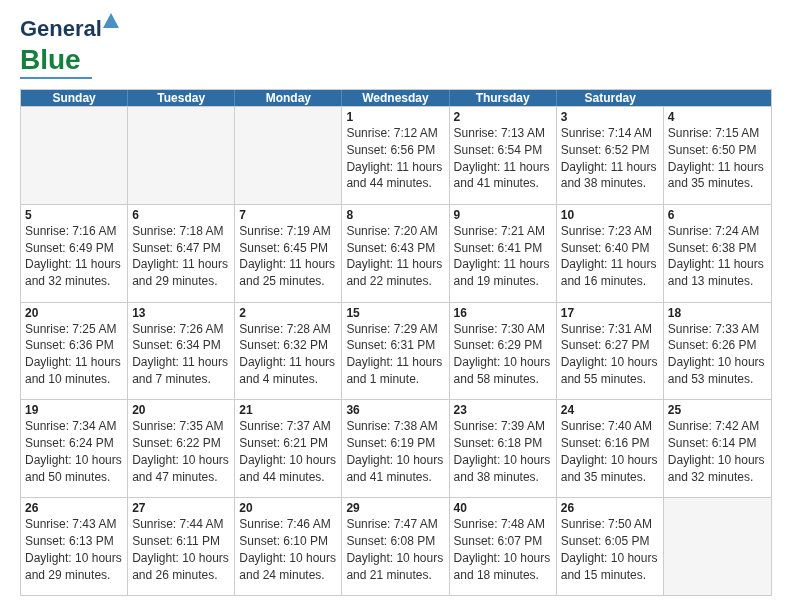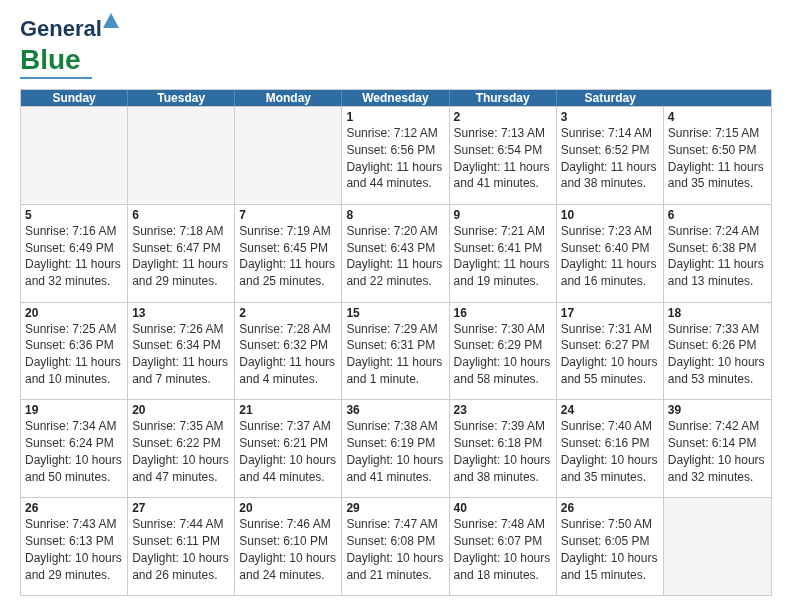--- a/index.html
+++ b/index.html
@@ -229,21 +229,21 @@
           </div>
           <div class="cal-cell">
             <span class="day-num">23</span>
             <div class="day-info">Sunrise: 7:39 AM<br>Sunset: 6:18 PM<br>Daylight: 10 hours<br>and 38 minutes.</div>
           </div>
           <div class="cal-cell">
             <span class="day-num">24</span>
             <div class="day-info">Sunrise: 7:40 AM<br>Sunset: 6:16 PM<br>Daylight: 10 hours<br>and 35 minutes.</div>
           </div>
           <div class="cal-cell">
-            <span class="day-num">39</span>
+            <span class="day-num">25</span>
             <div class="day-info">Sunrise: 7:42 AM<br>Sunset: 6:14 PM<br>Daylight: 10 hours<br>and 32 minutes.</div>
           </div>
         </div>
         <div class="cal-row">
           <div class="cal-cell">
             <span class="day-num">26</span>
             <div class="day-info">Sunrise: 7:43 AM<br>Sunset: 6:13 PM<br>Daylight: 10 hours<br>and 29 minutes.</div>
           </div>
           <div class="cal-cell">
             <span class="day-num">27</span>

